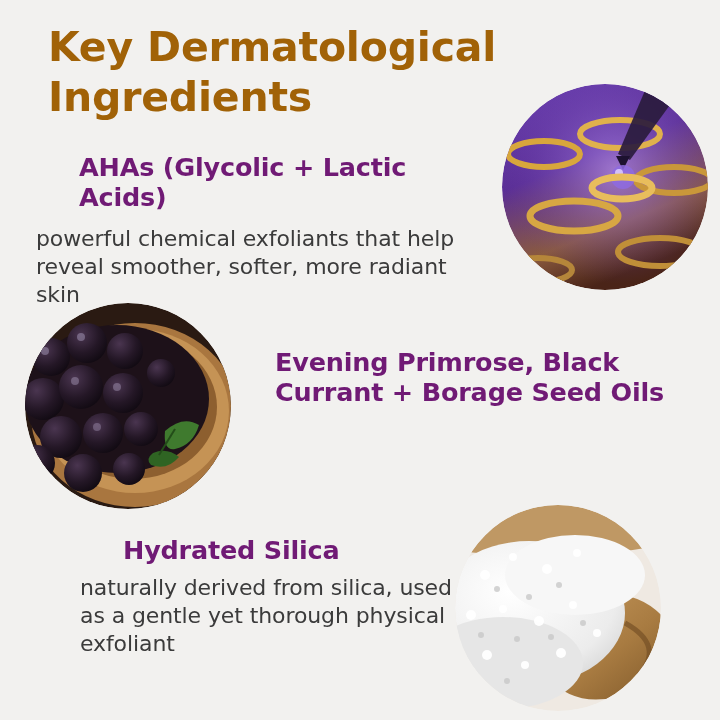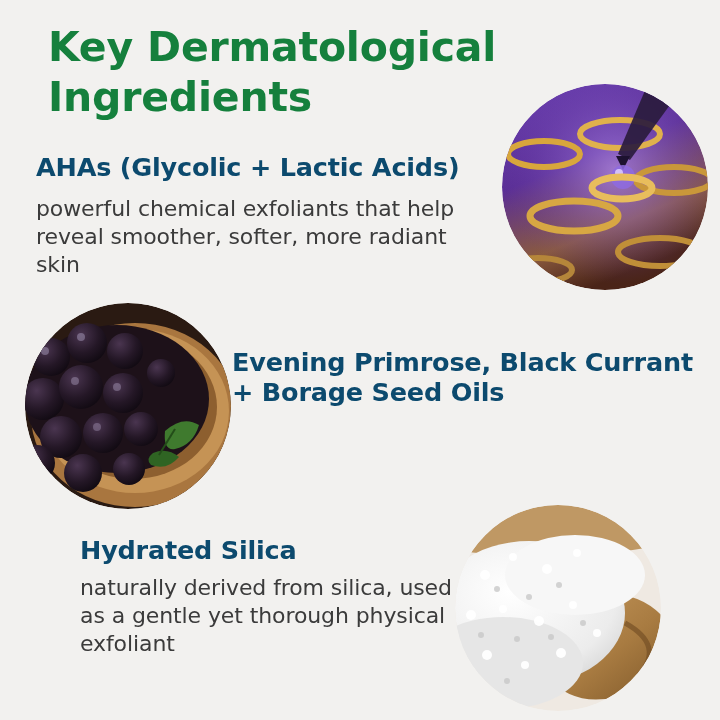--- a/index.html
+++ b/index.html
@@ -23,31 +23,32 @@
 
   
   .title {
     position: absolute;
     left: 48px;
     top: 22px;
     width: 470px;
     font-size: 41px;
     line-height: 1.23;
     font-weight: 700;
-    color: #15803d;
+    color: #a16207;
     letter-spacing: -0.2px;
   }
 
   
   .heading {
     font-size: 25.5px;
     font-weight: 700;
-    color: #0c4a6e;
+    color: #701a75;
     line-height: 1.18;
     letter-spacing: -0.2px;
+    margin-left: 43px;
   }
   .body {
     font-size: 22px;
     font-weight: 400;
     color: #3b3b3b;
     line-height: 1.26;
     letter-spacing: -0.1px;
   }
 
   

